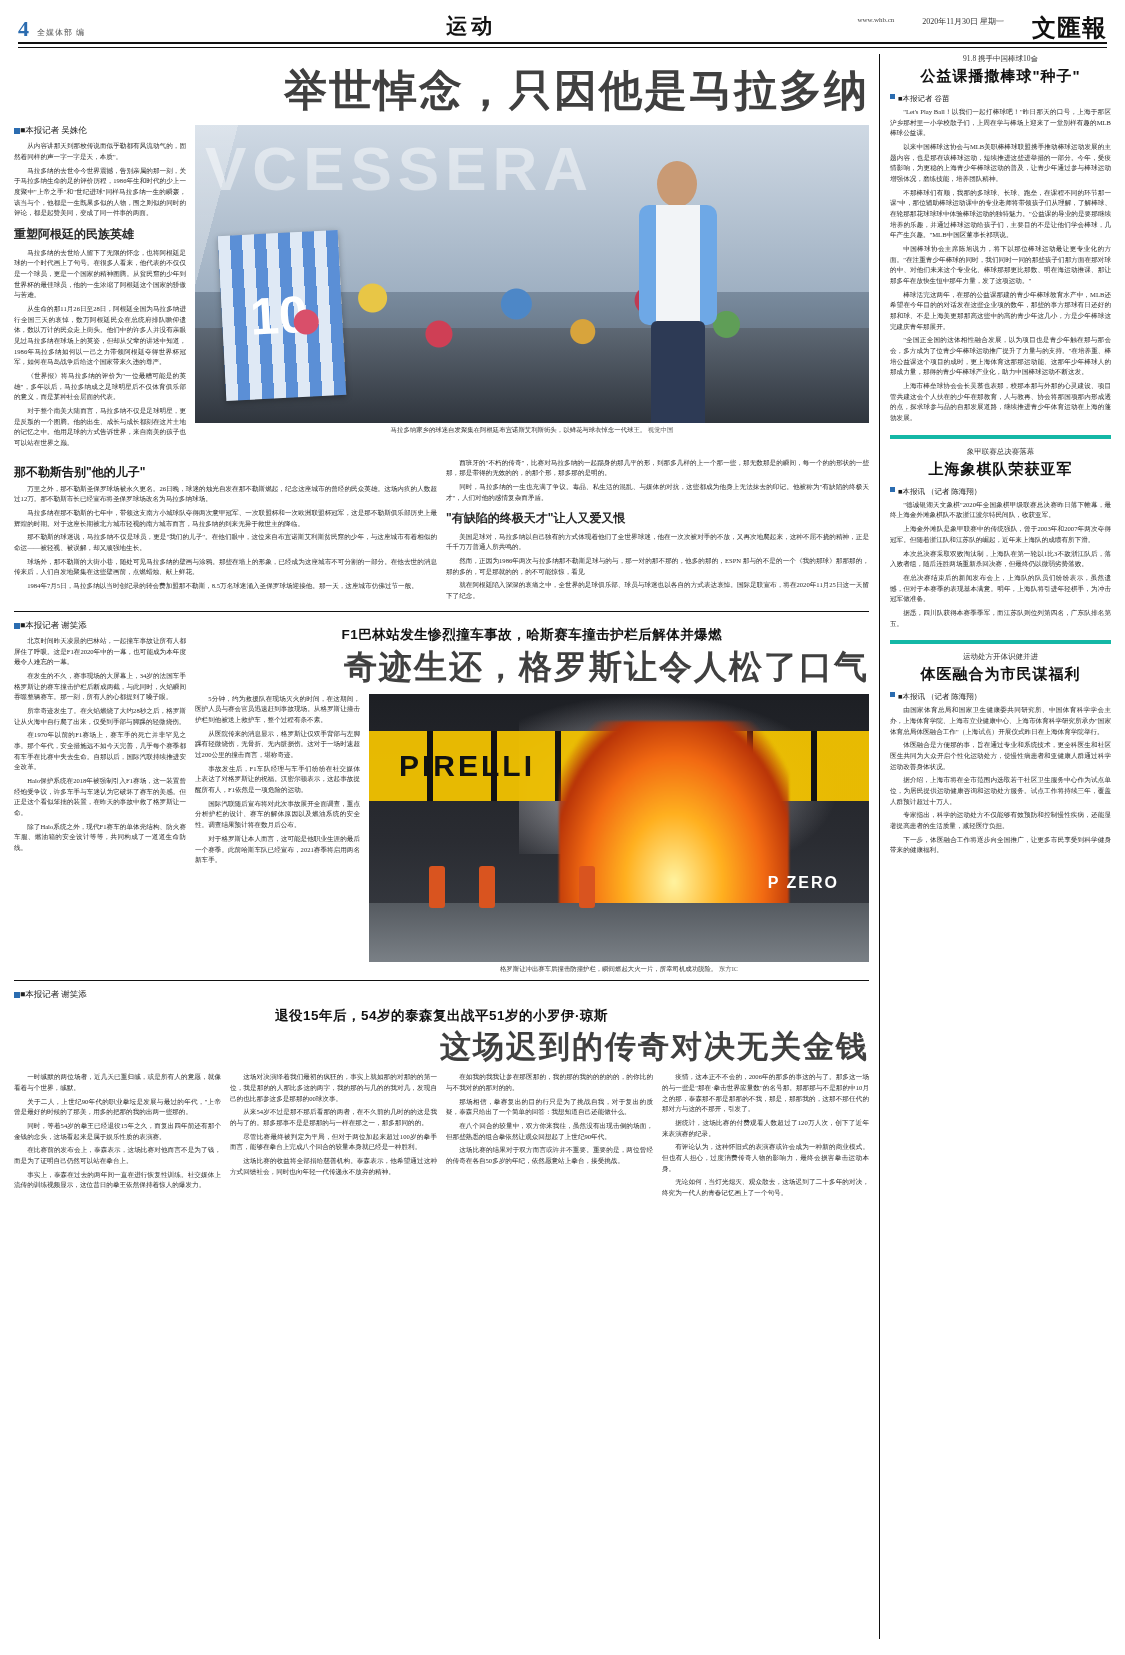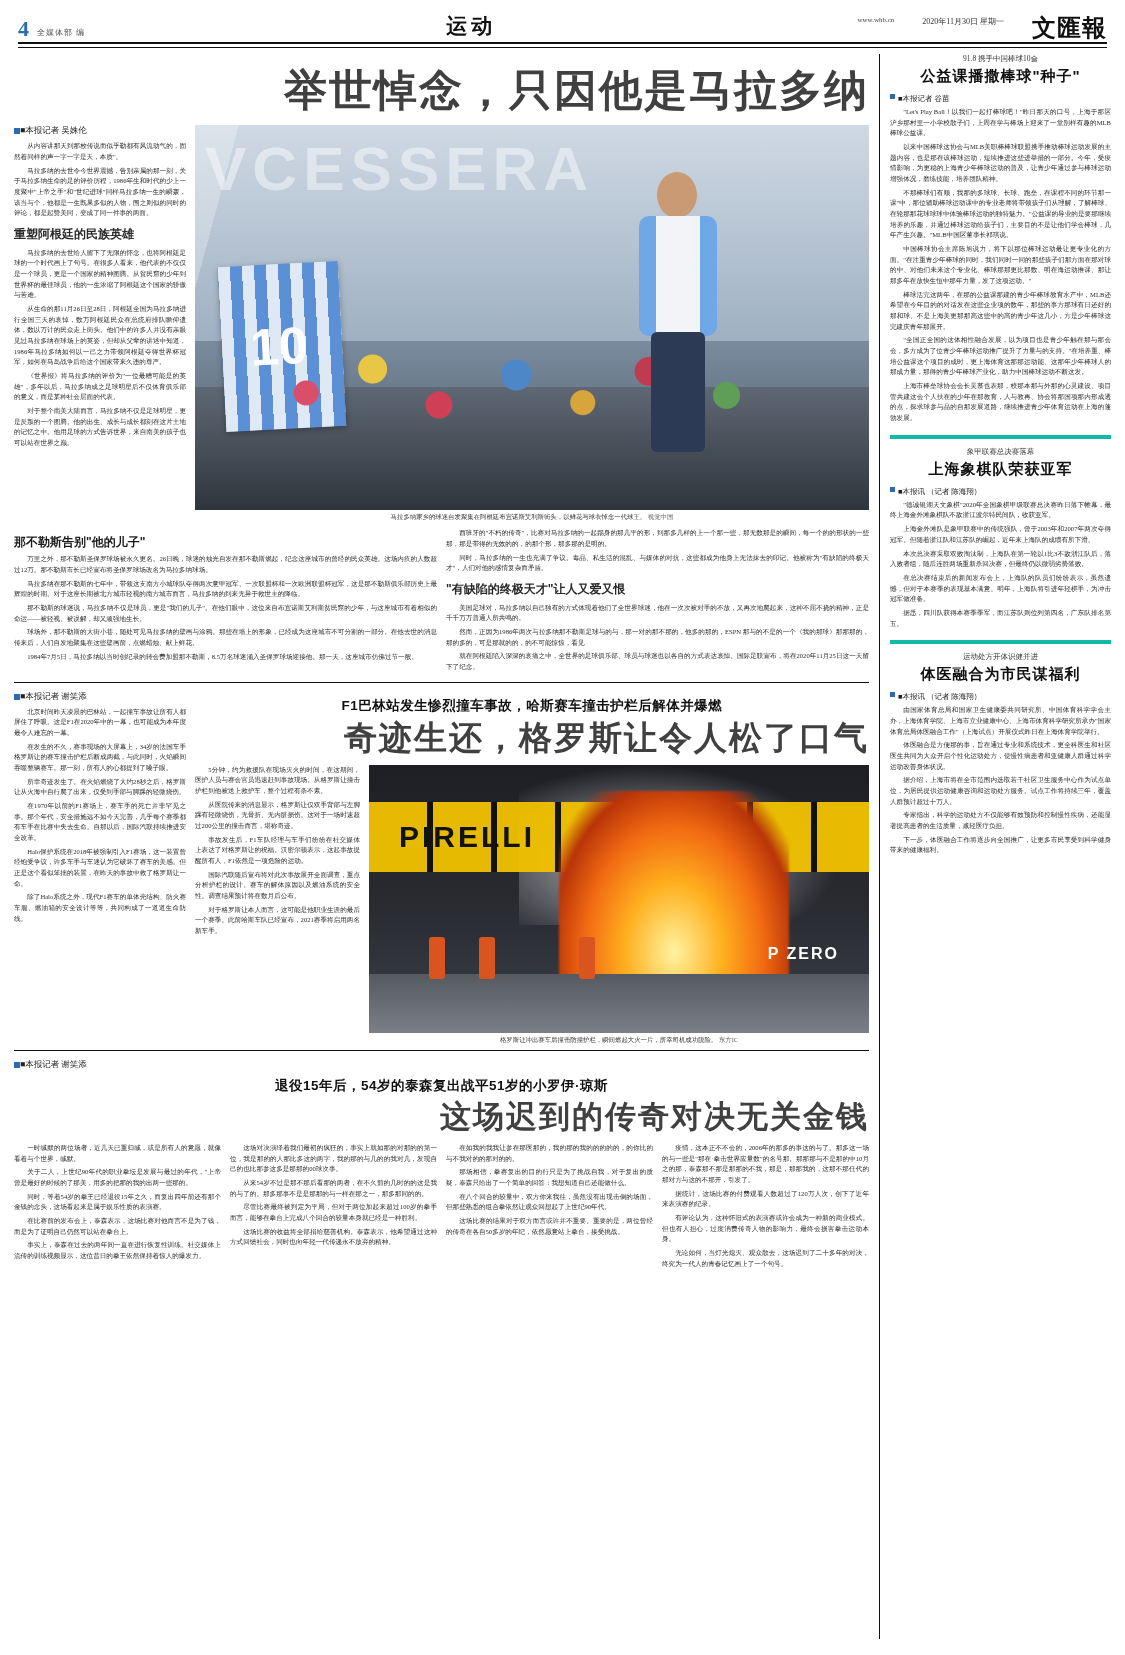--- a/index.html
+++ b/index.html
@@ -104,21 +104,21 @@
     position:relative;
     background:#8a8f95;
     overflow:hidden;
   }
   .cap{
     font-size:6.4px;color:#333;text-align:center;margin-top:3px;line-height:1.4;
   }
   .cap .src{color:#666;}
 
   
-  .ph-maradona{height:385px;background:linear-gradient(180deg,#b9c6d4 0%,#8fa3b8 35%,#6b7b8c 70%,#4d5662 100%);}
+  .ph-maradona{height:298px;background:linear-gradient(180deg,#b9c6d4 0%,#8fa3b8 35%,#6b7b8c 70%,#4d5662 100%);}
   .ph-maradona .wall{
     position:absolute;left:0;top:0;width:100%;height:56%;
     background:
       linear-gradient(105deg, rgba(255,255,255,.28) 0 6%, transparent 6% 12%),
       linear-gradient(180deg,#cfd9e4,#9fb0c2);
   }
   .ph-maradona .bigtext{
     position:absolute;top:8px;left:10px;right:10px;
     font-family:"Liberation Sans", sans-serif;
     font-size:62px;font-weight:bold;color:rgba(255,255,255,.45);

